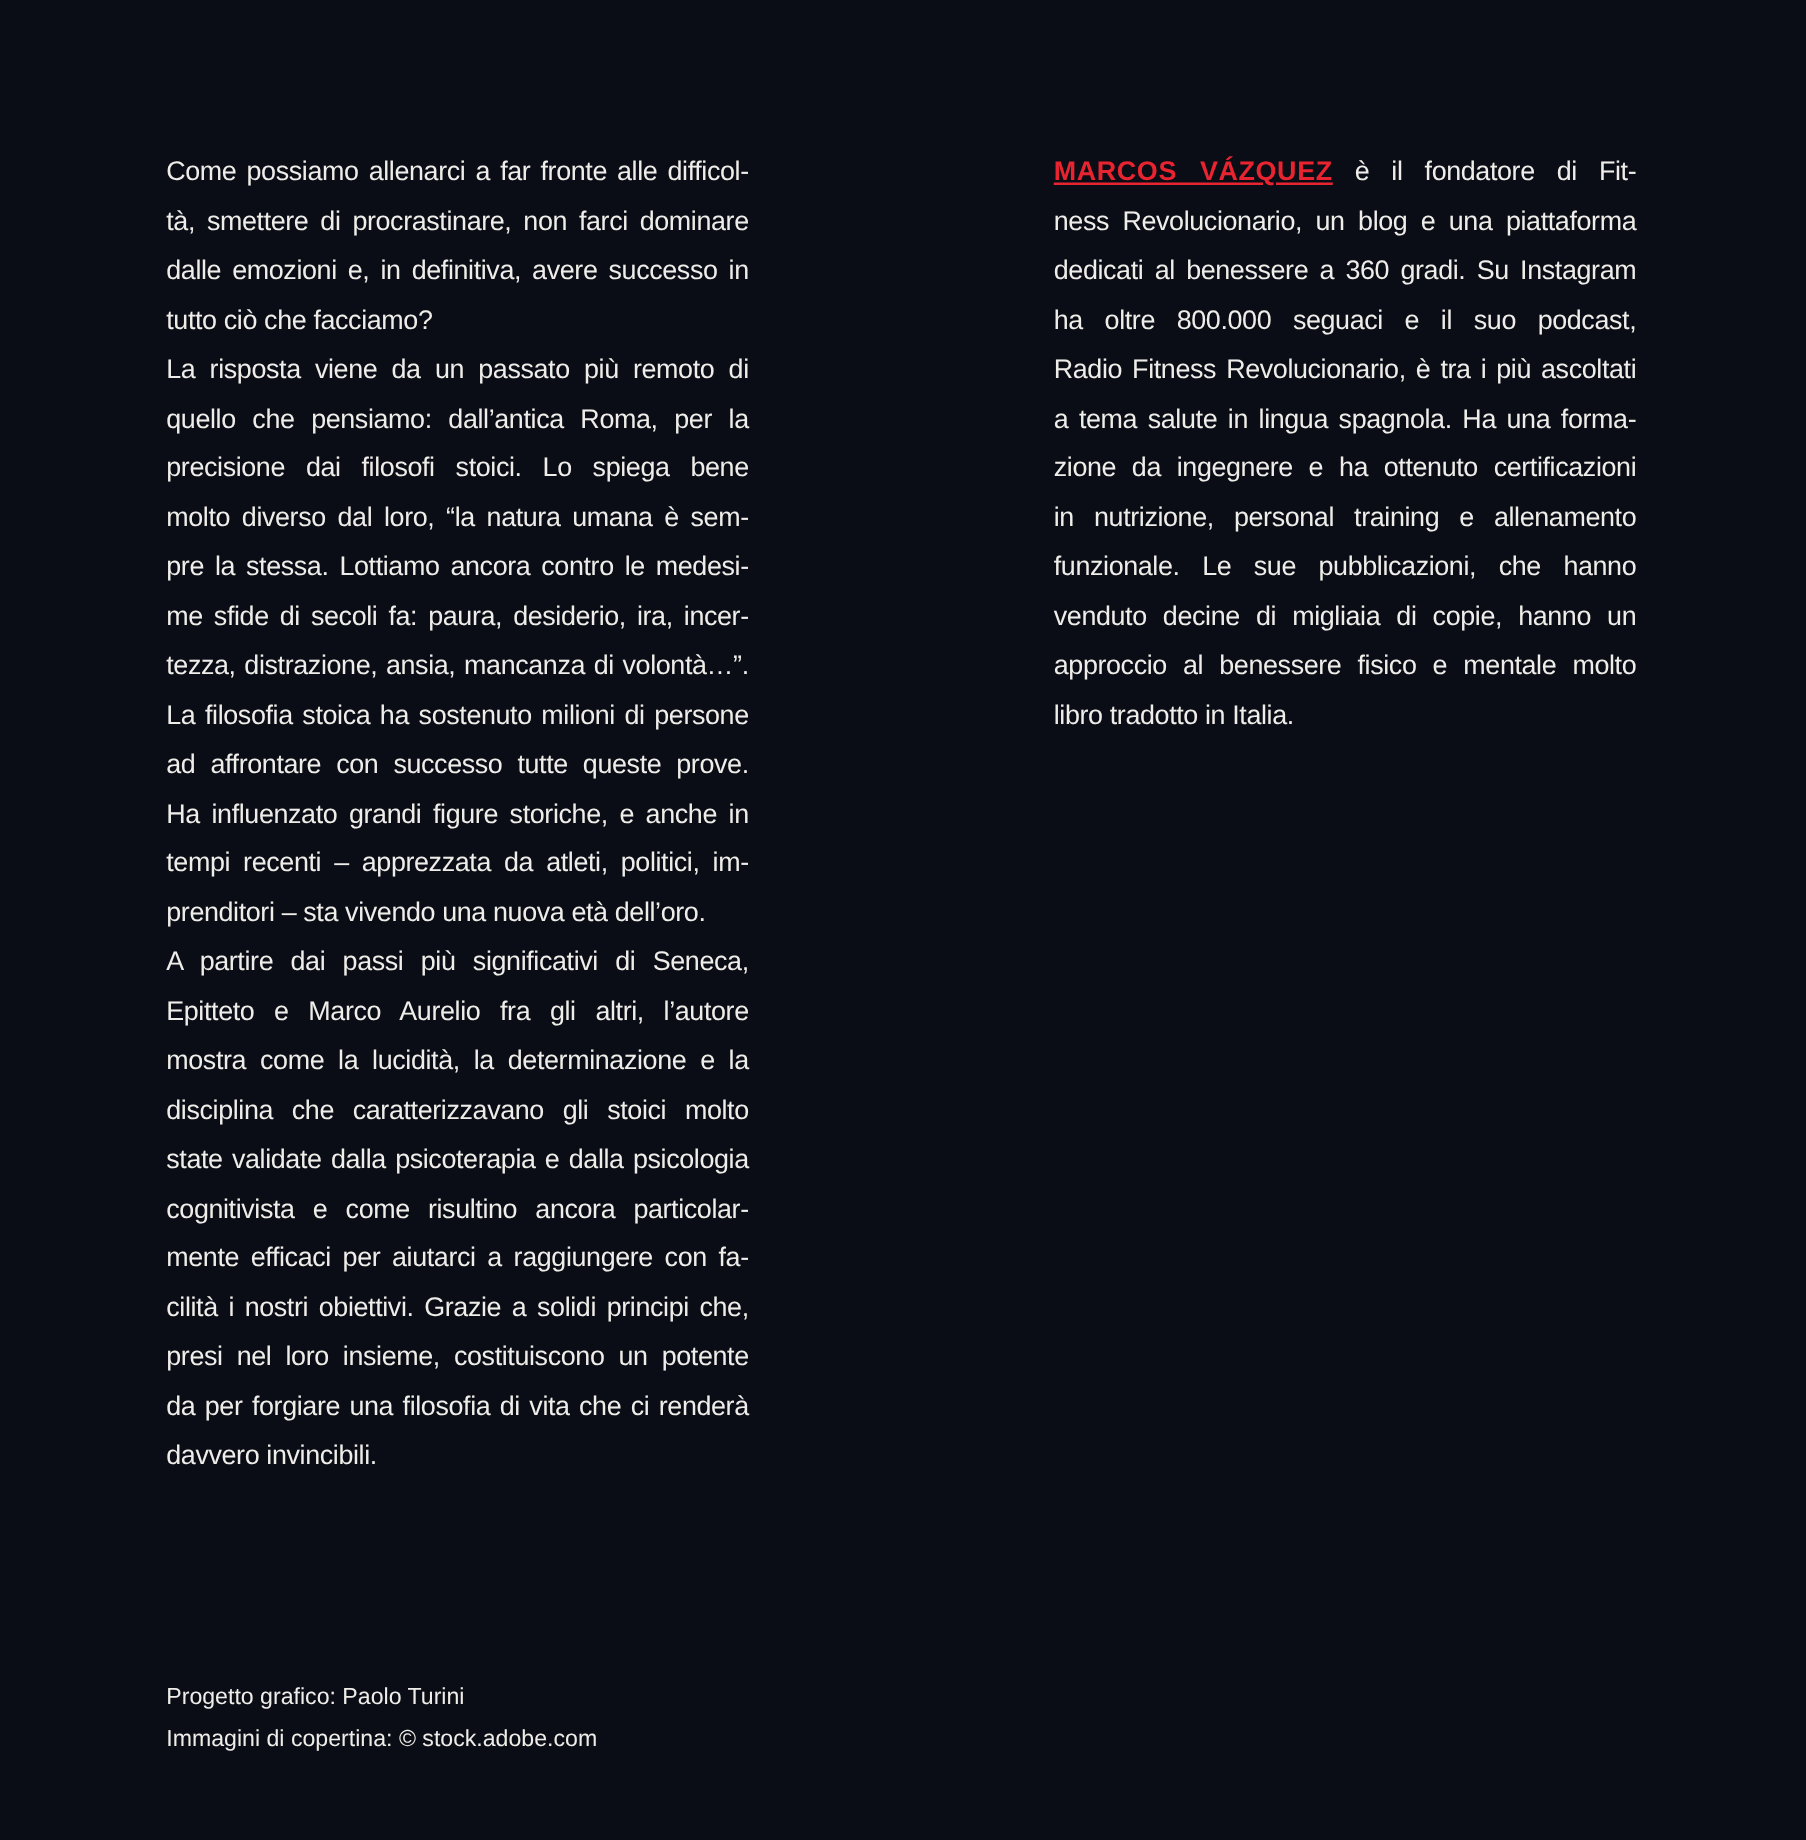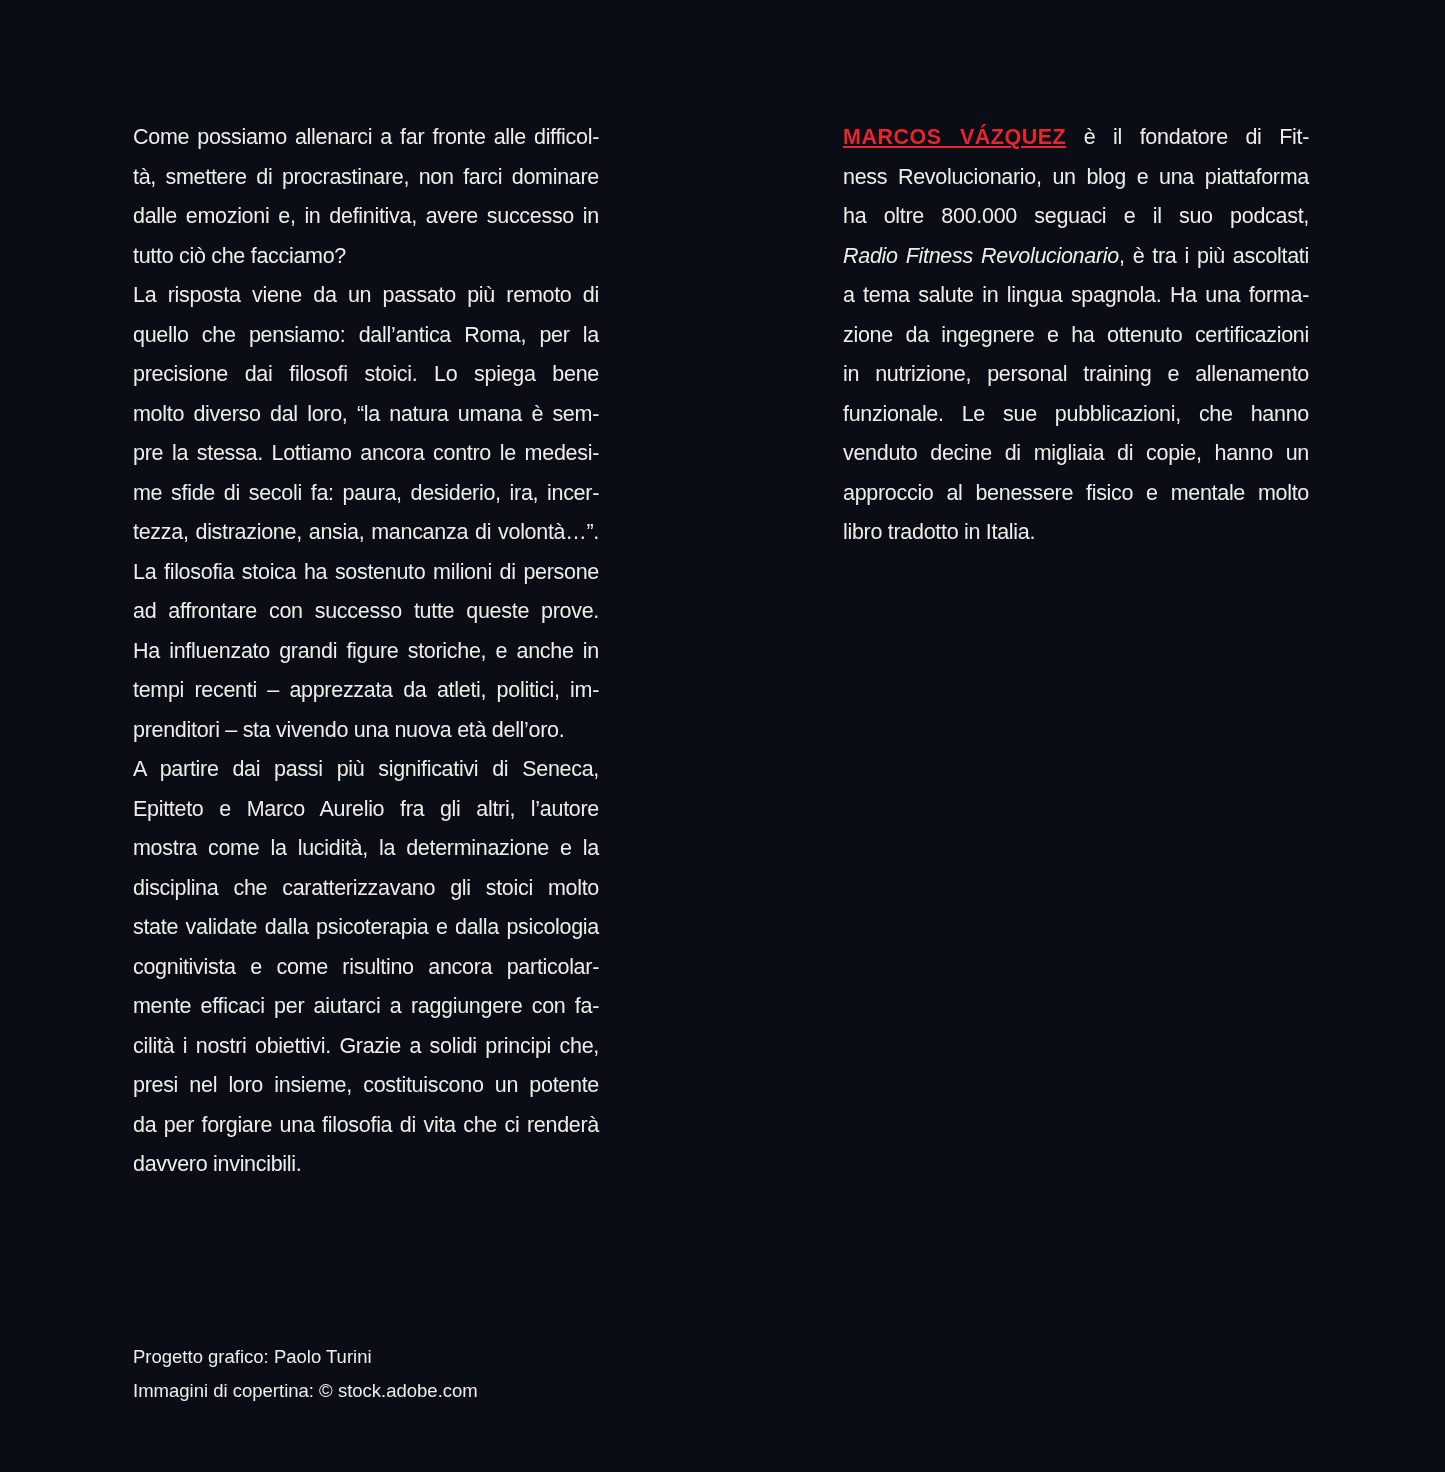--- a/index.html
+++ b/index.html
@@ -35,21 +35,21 @@
   .line {
     height: 39.5px;
     line-height: 39.5px;
     text-align: justify;
     text-align-last: justify;
   }
   .line.last {
     text-align: center;
     text-align-last: left;
   }
-  .seg.italic { font-style: italic; }
+  .seg.italic { }
   .seg.accent-bold {
     color: var(--accent);
     font-weight: 700;
     letter-spacing: 0.5px;
     text-decoration: underline;
   }
   .credits {
     position: absolute;
     left: 133px;
     top: 1340px;
@@ -95,20 +95,21 @@
       <div class="line"><span class="seg">mente efficaci per aiutarci a raggiungere con fa-</span></div>
       <div class="line"><span class="seg">cilità i nostri obiettivi. Grazie a solidi principi che,</span></div>
       <div class="line"><span class="seg">presi nel loro insieme, costituiscono un potente</span></div>
       <div class="line"><span class="seg">da per forgiare una filosofia di vita che ci renderà</span></div>
       <div class="line last"><span class="seg">davvero invincibili.</span></div>
     </div>
 
   <div class="col right">
       <div class="line"><span class="seg accent-bold">MARCOS VÁZQUEZ</span><span class="seg"> è il fondatore di Fit-</span></div>
       <div class="line"><span class="seg">ness Revolucionario, un blog e una piattaforma</span></div>
+      <div class="line"><span class="seg">dedicati al benessere a 360 gradi. Su Instagram</span></div>
       <div class="line"><span class="seg">ha oltre 800.000 seguaci e il suo podcast,</span></div>
       <div class="line"><span class="seg italic">Radio Fitness Revolucionario</span><span class="seg">, è tra i più ascoltati</span></div>
       <div class="line"><span class="seg">a tema salute in lingua spagnola. Ha una forma-</span></div>
       <div class="line"><span class="seg">zione da ingegnere e ha ottenuto certificazioni</span></div>
       <div class="line"><span class="seg">in nutrizione, personal training e allenamento</span></div>
       <div class="line"><span class="seg">funzionale. Le sue pubblicazioni, che hanno</span></div>
       <div class="line"><span class="seg">venduto decine di migliaia di copie, hanno un</span></div>
       <div class="line"><span class="seg">approccio al benessere fisico e mentale molto</span></div>
       <div class="line last"><span class="seg">libro tradotto in Italia.</span></div>
     </div>

